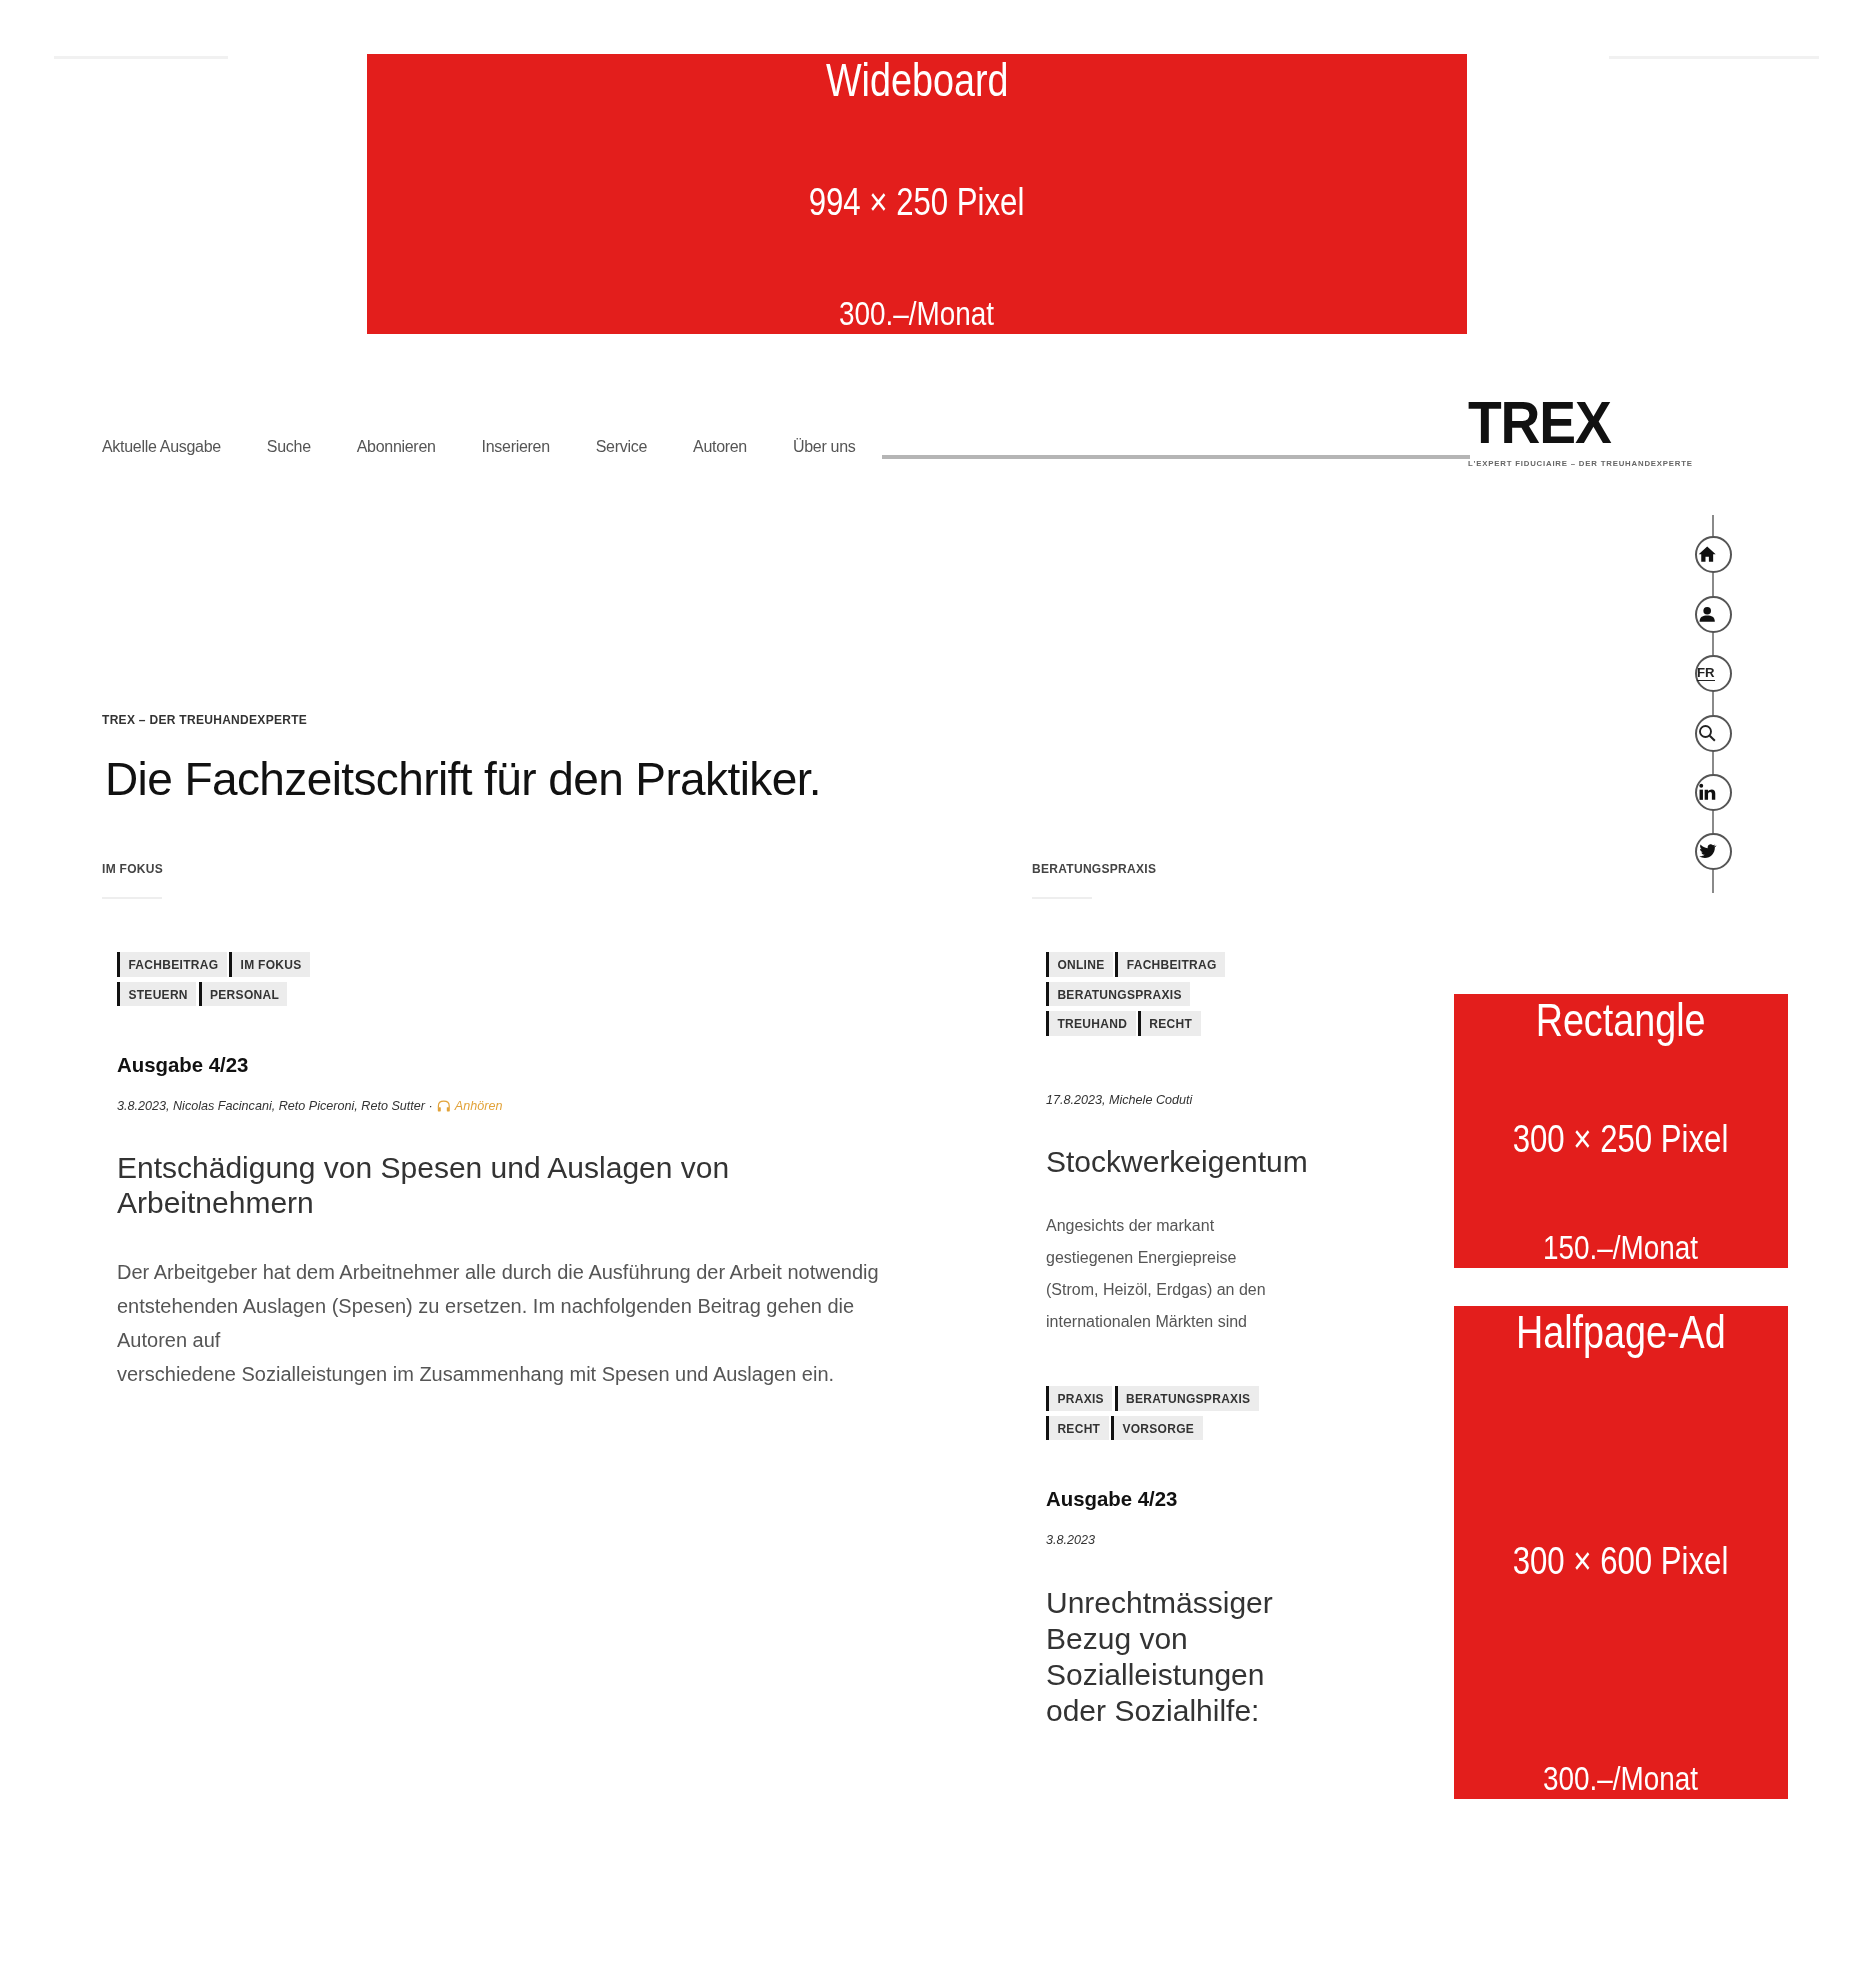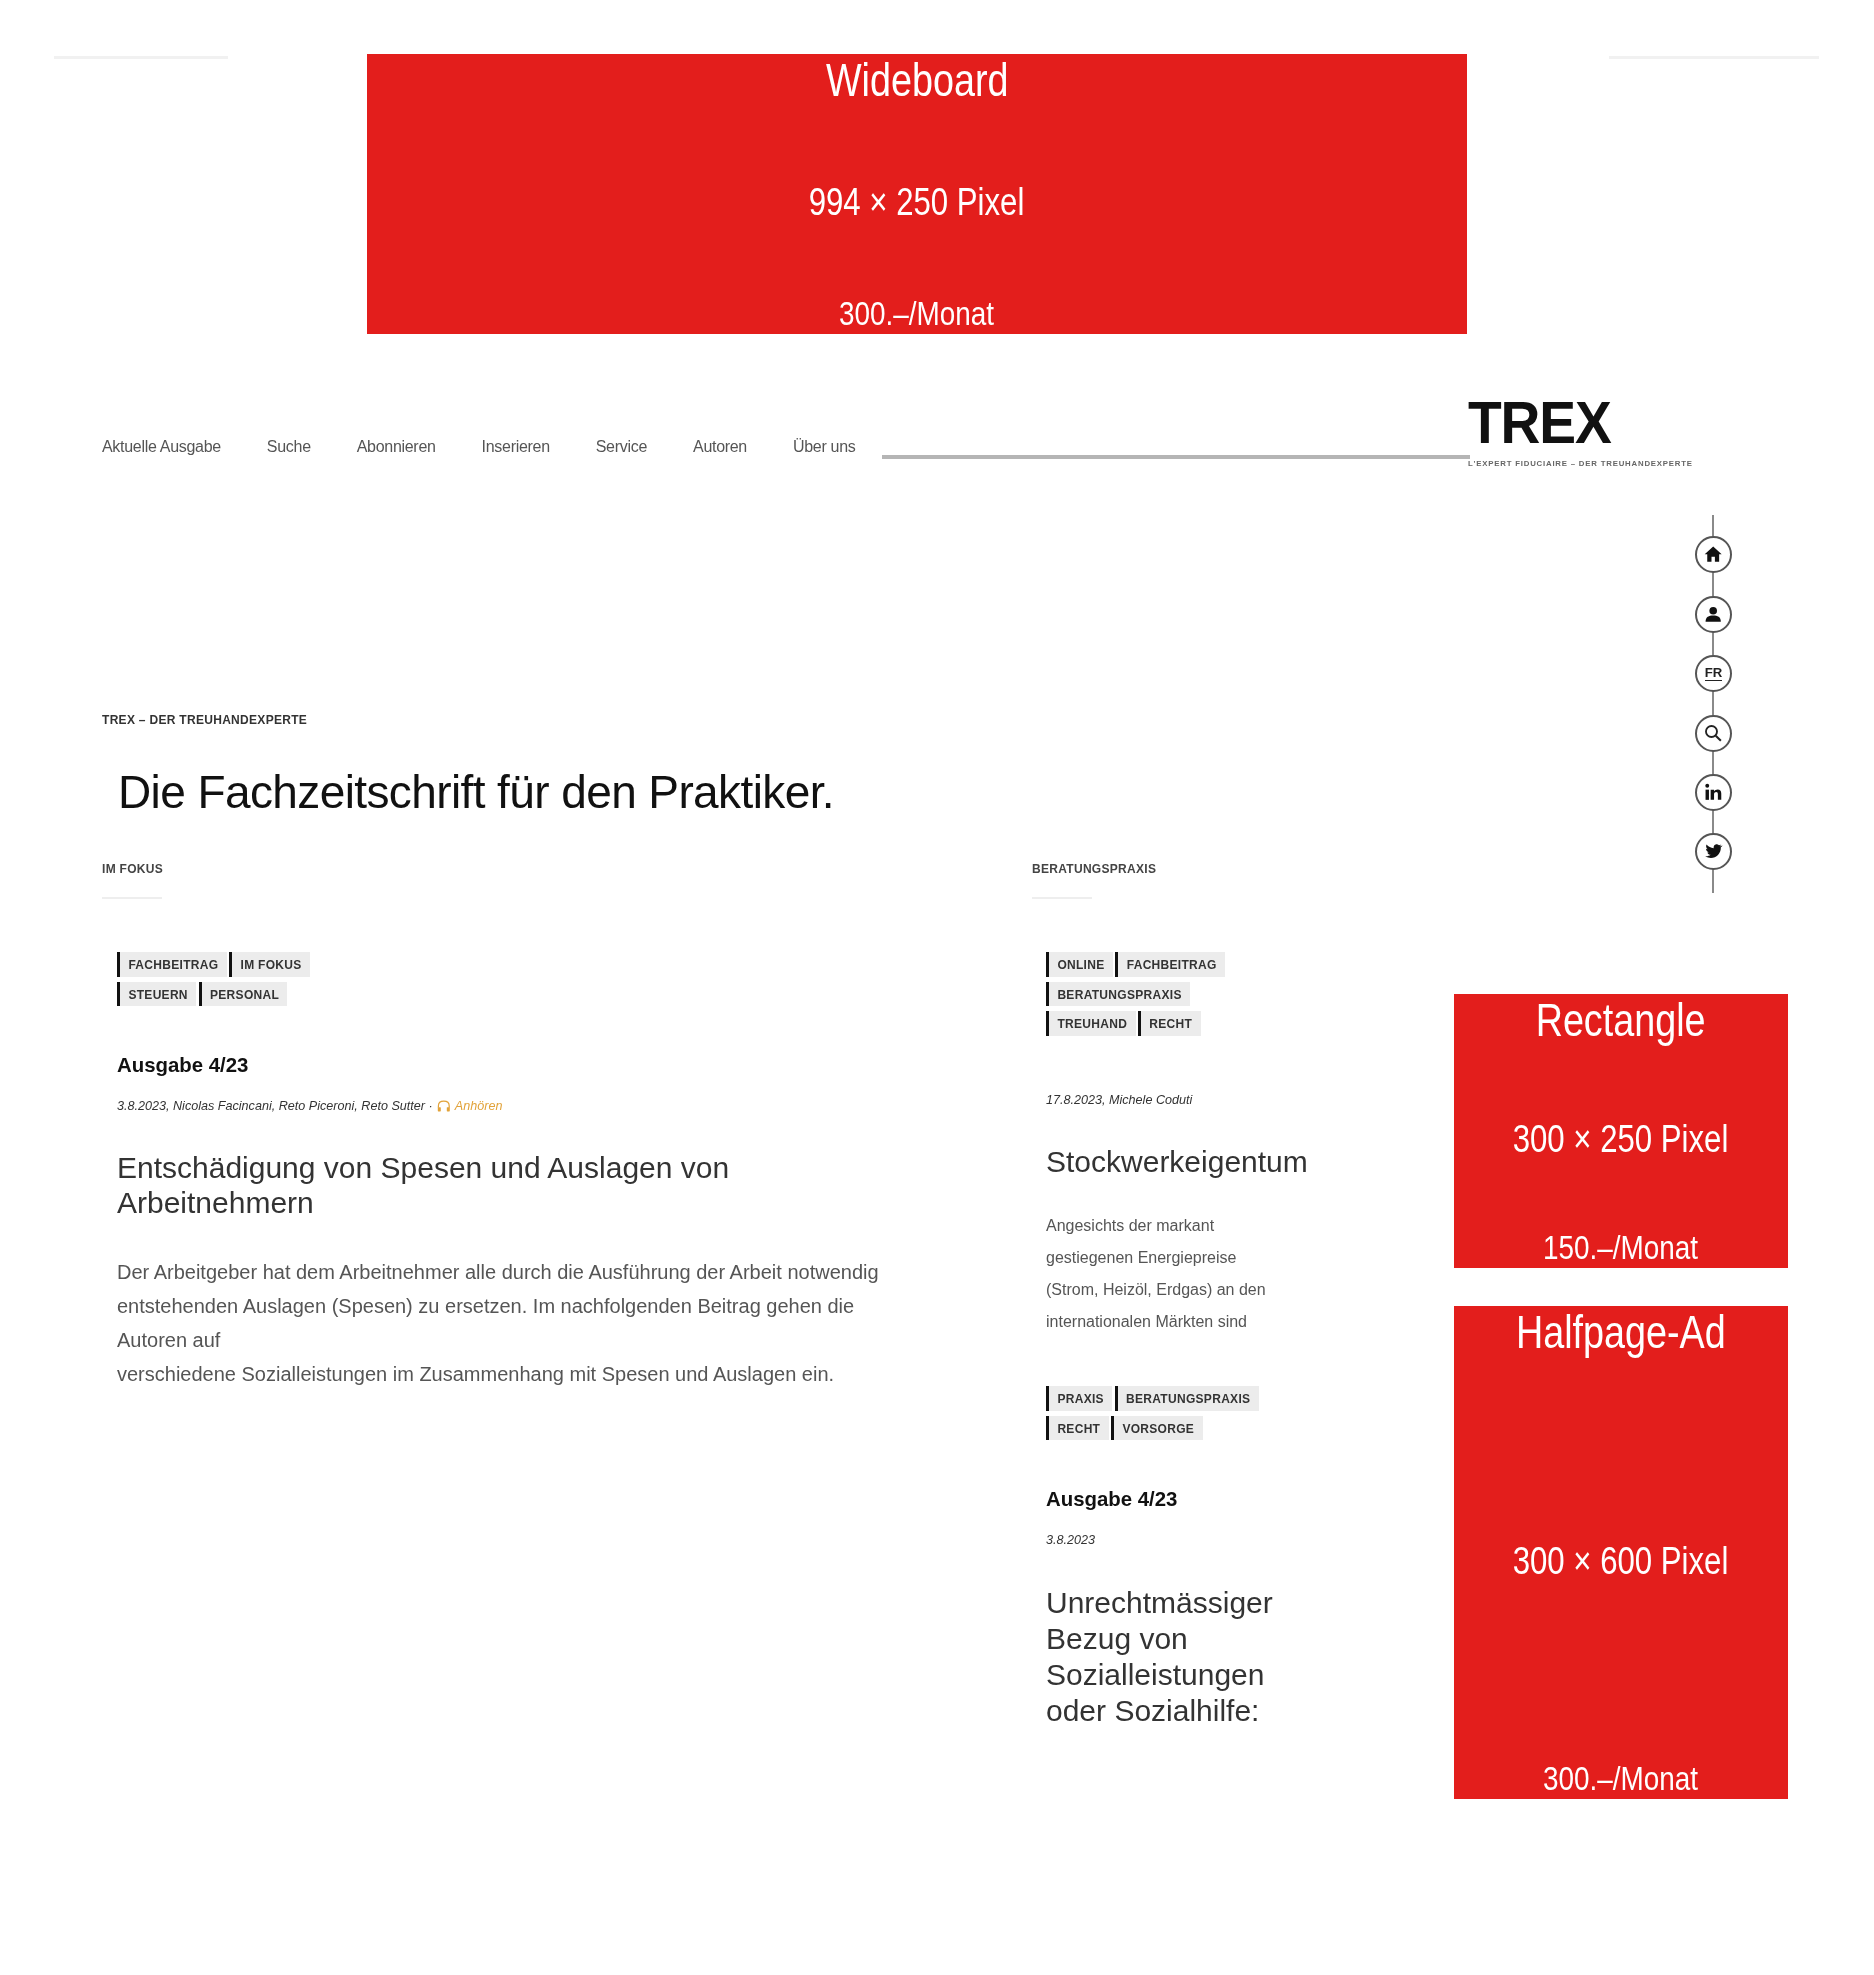--- a/index.html
+++ b/index.html
@@ -25,21 +25,21 @@
   
   .logo { position:absolute; left:1468px; top:393px; }
   .logo-word { font-family:"Liberation Sans", sans-serif; font-weight:bold; font-size:60px;
                letter-spacing:-1.2px; color:#111; line-height:1; transform:scaleX(0.92); transform-origin:left; }
   .logo-tag { font-size:7.8px; font-weight:bold; color:#666; letter-spacing:0.8px; margin-top:6px; white-space:nowrap; }
 
   
   .icon-rail { position:absolute; left:1712px; top:515px; width:2.4px; height:378px; background:#8a8a8a; }
   .icon-btn { position:absolute; left:1695px; width:37px; height:37px; border:2.4px solid #555;
               border-radius:50%; background:#fff; box-sizing:border-box; display:flex;
-              align-items:center; justify-content:center; }
+              align-items:center; }
   .icon-btn svg { width:20.4px; height:20.4px; }
   .icon-btn .fr { font-weight:bold; font-size:13.2px; color:#222; border-bottom:1.8px solid #222; line-height:1; padding-bottom:0.6px; }
 
   
   .kicker { position:absolute; left:102px; top:713px; font-size:12px; font-weight:bold; color:#333; letter-spacing:0.3px; }
   .headline { position:absolute; left:102px; top:749px; font-size:46px; color:#111; letter-spacing:-0.6px; font-weight:normal; }
 
   
   .section-label { position:absolute; font-size:12px; font-weight:bold; color:#444; letter-spacing:0.3px; }
   .section-underline { position:absolute; height:1.8px; width:60px; background:#eeeeee; }
@@ -112,21 +112,21 @@
       <path d="M9 9 H13 V11 C14 9.5 15.5 8.7 17.3 8.7 C20 8.7 21.5 10.5 21.5 13.5 V21 H17.5 V14.2 C17.5 12.6 16.9 11.8 15.6 11.8 C14.2 11.8 13 12.8 13 14.5 V21 H9 Z" fill="#111"></path>
     </svg>
 </div>
 <div class="icon-btn" style="top:833px;">
   <svg viewBox="0 0 24 24">
       <path d="M22 5.5 C21.2 5.9 20.4 6.1 19.6 6.2 C20.5 5.7 21.1 4.9 21.4 4 C20.6 4.5 19.7 4.8 18.8 5 C17.1 3.2 14.3 3.6 13 5.6 C12.5 6.5 12.3 7.5 12.6 8.5 C9.3 8.3 6.3 6.8 4.2 4.2 C3.1 6.1 3.7 8.5 5.5 9.7 C4.8 9.7 4.2 9.5 3.6 9.2 C3.6 11.2 5 12.9 6.9 13.3 C6.3 13.5 5.7 13.5 5.1 13.4 C5.7 15.1 7.2 16.2 9 16.3 C7.2 17.7 4.9 18.3 2.6 18 C11.4 23.4 21.4 17.1 21 7.4 C21.8 6.8 22.5 6.1 23 5.3 Z" fill="#111"></path>
     </svg>
 </div>
 
 <div class="kicker">TREX – DER TREUHANDEXPERTE</div>
-<h1 class="headline" style="margin:16px;text-align:right;">Die Fachzeitschrift für den Praktiker.</h1>
+<h1 class="headline" style="margin:3px;text-align:right;">Die Fachzeitschrift für den Praktiker.</h1>
 
 <div class="section-label" style="left:102px; top:862px;">IM FOKUS</div>
 <div class="section-underline" style="left:102px; top:897px;"></div>
 
 <div class="tags" style="left:117px; top:952px;">
   <div class="tag-row">
     <span class="tag">FACHBEITRAG</span>
     <span class="tag">IM FOKUS</span>
   </div>
   <div class="tag-row">

